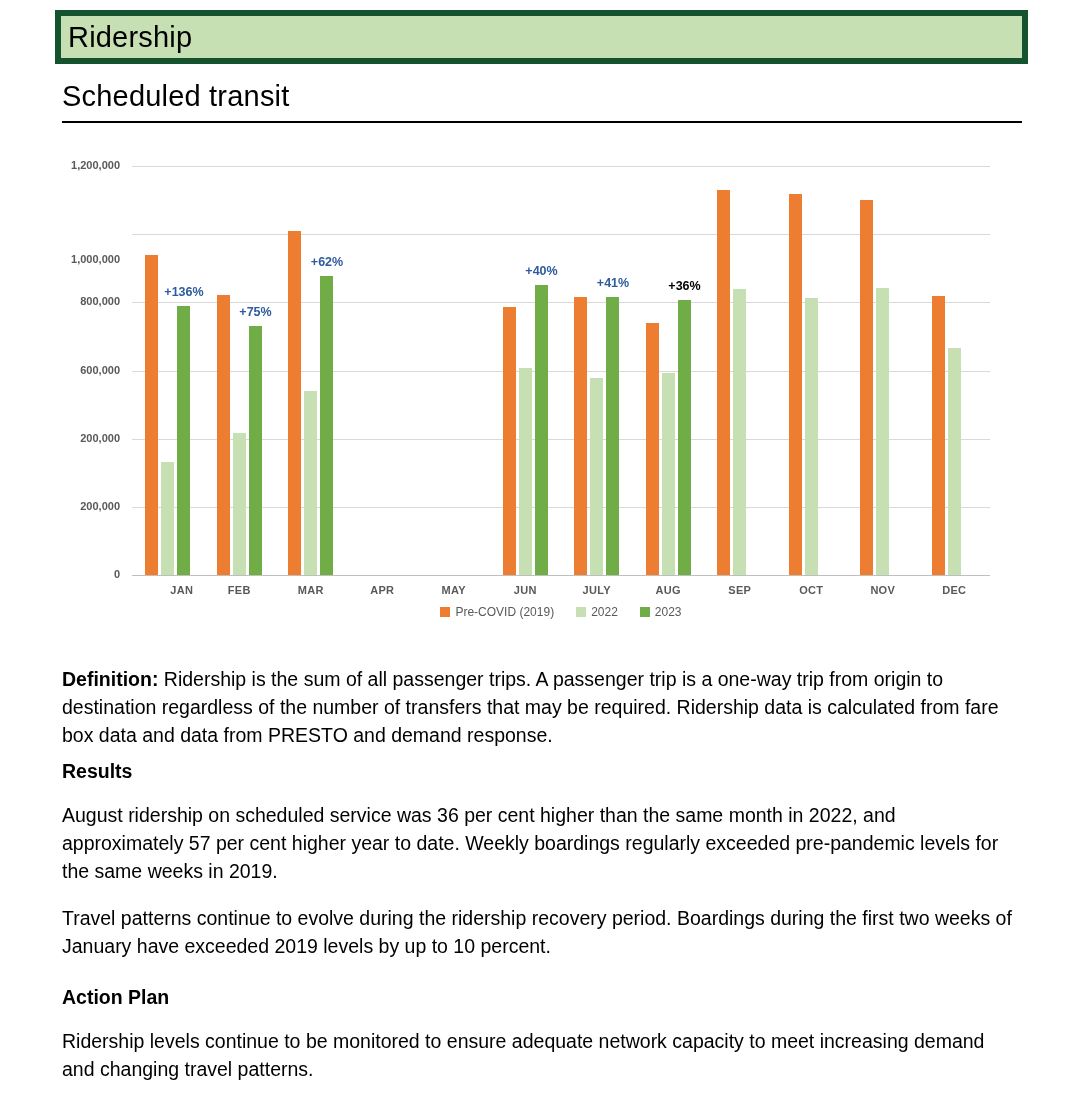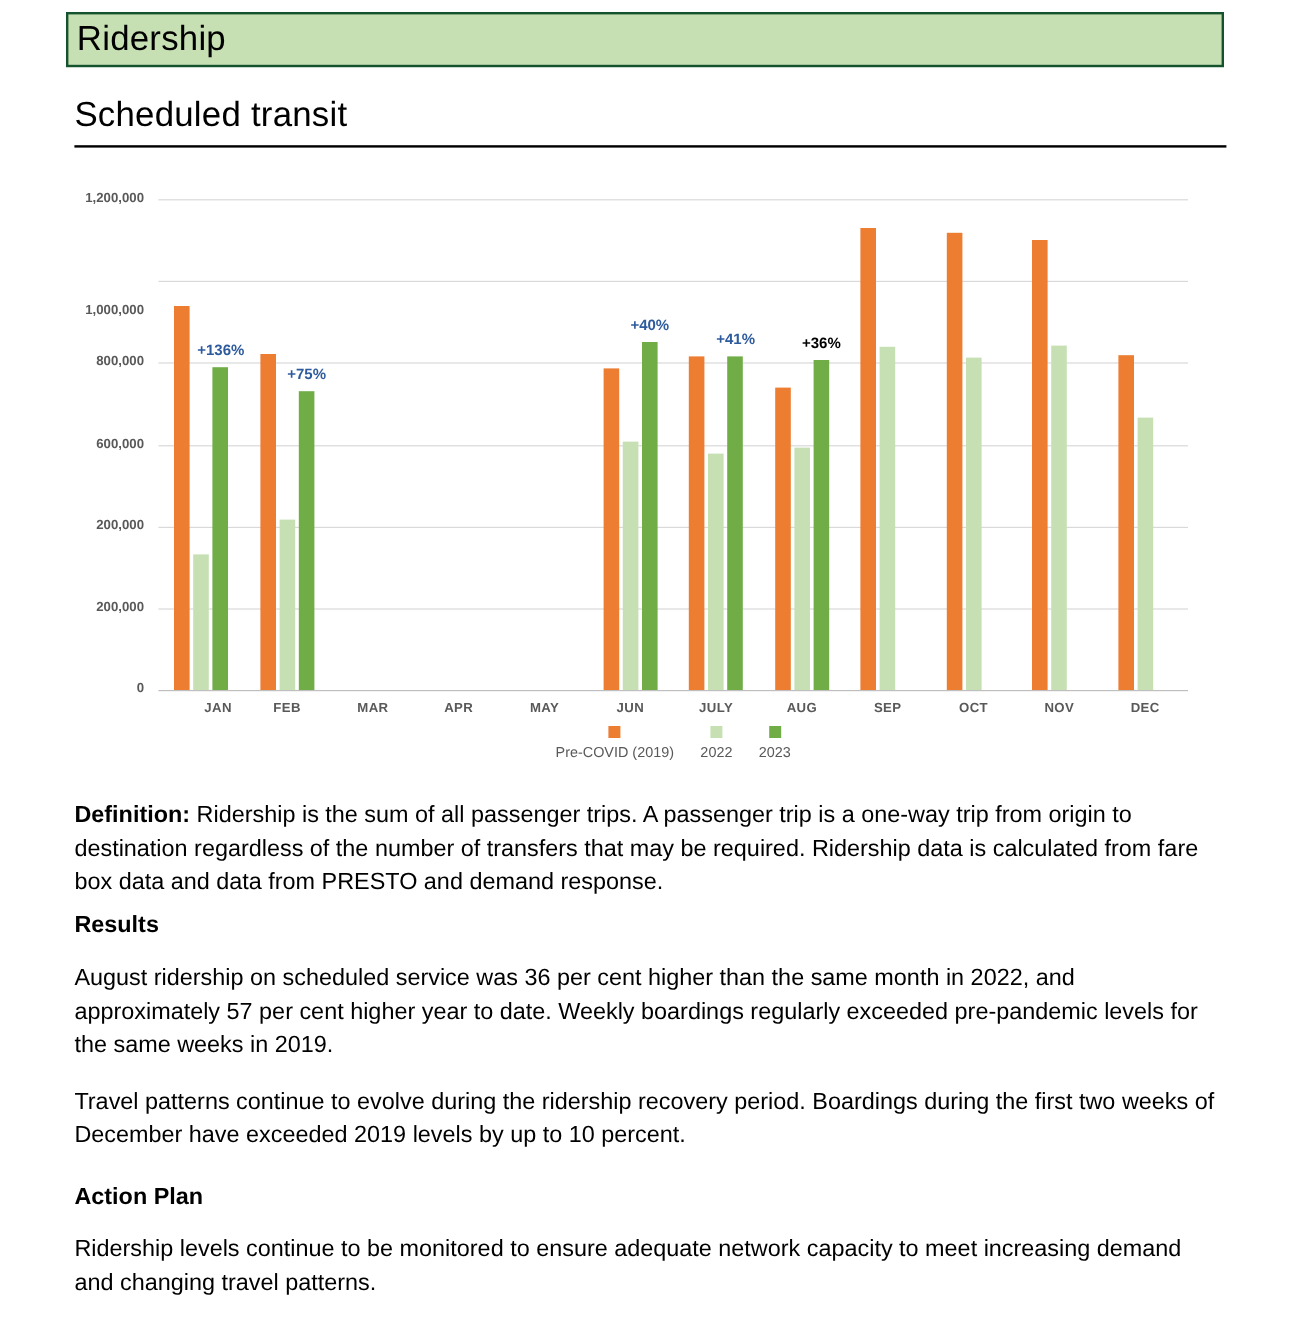--- a/index.html
+++ b/index.html
@@ -1,33 +1,33 @@
 <!DOCTYPE html>
 <html><head>
 <meta charset="utf-8">
 <style>
   html,body{margin:0;padding:0;background:#ffffff;}
   body{width:1080px;height:1109px;position:relative;font-family:"Liberation Sans",sans-serif;color:#000;overflow:hidden;}
 
-  .header-bar{position:absolute;left:55px;top:10px;width:961px;height:42px;background:#C6E0B4;border:2px solid #14532d;display:flex;align-items:center;}
+  .header-bar{position:absolute;left:55px;top:10px;width:961px;height:42px;background:#C6E0B4;border:6px solid #14532d;display:flex;align-items:center;}
   .header-bar .t{font-size:29px;padding-left:7px;letter-spacing:0.2px;}
 
   .section-title{position:absolute;left:62px;top:80px;font-size:29px;letter-spacing:0.2px;}
   .title-rule{position:absolute;left:62px;top:121px;width:960px;border-top:2px solid #000;}
 
   .chart{position:absolute;left:62px;top:150px;width:960px;height:478px;}
   .plot{position:absolute;left:70px;top:16px;width:858px;height:409px;border-bottom:1px solid #BFBFBF;}
   .gridline{position:absolute;left:0;width:100%;height:1px;background:#D9D9D9;}
   .ylab{position:absolute;left:0;width:58px;text-align:right;font-size:11px;font-weight:700;color:#595959;}
   .bar-group{position:absolute;bottom:0;height:100%;display:flex;align-items:flex-end;justify-content:flex-start;padding-left:13px;box-sizing:border-box;}
   .bar{width:13px;margin-right:3px;flex:0 0 auto;}
   .anno{position:absolute;left:52px;transform:translateX(-50%);font-size:12.5px;font-weight:700;white-space:nowrap;}
   .xlab{position:absolute;top:434px;text-align:center;font-size:11px;font-weight:700;color:#595959;letter-spacing:0.3px;}
   .legend{position:absolute;left:70px;top:455px;width:858px;display:flex;justify-content:center;align-items:center;gap:22px;}
-  .legend-item{display:flex;align-items:center;gap:5px;font-size:12px;color:#595959;flex-direction:column;}
+  .legend-item{display:flex;align-items:center;gap:5px;font-size:12px;color:#595959;}
   .legend-swatch{width:10px;height:10px;flex:0 0 auto;}
 
   .text-block{position:absolute;left:62px;width:957px;font-size:19.5px;line-height:28px;}
   .bold{font-weight:700;}
   .h-def{top:645px;}
   .h-results{top:737px;}
   .p-results1{top:781px;}
   .p-results2{top:884px;}
   .h-action{top:963px;}
   .p-action{top:1007px;}
@@ -54,20 +54,26 @@
         <div class="bar" style="height: 320.383px; background: rgb(237, 125, 49);"></div>
         <div class="bar" style="height: 113.498px; background: rgb(198, 224, 180);"></div>
         <div class="bar" style="height: 269.258px; background: rgb(112, 173, 71);"></div>
         <div class="anno" style="bottom: 276.258px; color: rgb(46, 91, 158);">+136%</div>
       </div>
       <div class="bar-group" style="left: 71.5px; width: 71.5px; text-decoration: underline;">
         <div class="bar" style="height: 280.165px; background: rgb(237, 125, 49);"></div>
         <div class="bar" style="height: 142.127px; background: rgb(198, 224, 180);"></div>
         <div class="bar" style="height: 248.808px; background: rgb(112, 173, 71);"></div>
         <div class="anno" style="bottom: 255.808px; color: rgb(46, 91, 158);">+75%</div>
+      </div>
+      <div class="bar-group" style="left: 143px; width: 71.5px;">
+        <div class="bar" style="height: 344.242px; background: rgb(237, 125, 49);"></div>
+        <div class="bar" style="height: 184.05px; background: rgb(198, 224, 180);"></div>
+        <div class="bar" style="height: 298.57px; background: rgb(112, 173, 71);"></div>
+        <div class="anno" style="bottom: 305.57px; color: rgb(46, 91, 158);">+62%</div>
       </div>
       <div class="bar-group" style="left: 357.5px; width: 71.5px;">
         <div class="bar" style="height: 268.236px; background: rgb(237, 125, 49);"></div>
         <div class="bar" style="height: 206.886px; background: rgb(198, 224, 180);"></div>
         <div class="bar" style="height: 289.708px; background: rgb(112, 173, 71);"></div>
         <div class="anno" style="bottom: 296.708px; color: rgb(46, 91, 158);">+40%</div>
       </div>
       <div class="bar-group" style="left: 429px; width: 71.5px;">
         <div class="bar" style="height: 277.779px; background: rgb(237, 125, 49);"></div>
         <div class="bar" style="height: 197.002px; background: rgb(198, 224, 180);"></div>
@@ -129,16 +135,16 @@
     <div class="xlab" style="left: 642px; width: 71.5px;">SEP</div>
     <div class="xlab" style="left: 713.5px; width: 71.5px;">OCT</div>
     <div class="xlab" style="left: 785px; width: 71.5px;">NOV</div>
     <div class="xlab" style="left: 856.5px; width: 71.5px;">DEC</div>
   </div>
 
 <p class="text-block h-def"><span class="bold">Definition:</span><span> Ridership is the sum of all passenger trips. A passenger trip is a one-way trip from origin to destination regardless of the number of transfers that may be required. Ridership data is calculated from fare box data and data from PRESTO and demand response.</span></p>
 
 <p class="text-block bold h-results">Results</p>
 <p class="text-block p-results1">August ridership on scheduled service was 36 per cent higher than the same month in 2022, and approximately 57 per cent higher year to date. Weekly boardings regularly exceeded pre-pandemic levels for the same weeks in 2019.</p>
-<p class="text-block p-results2">Travel patterns continue to evolve during the ridership recovery period. Boardings during the first two weeks of December have exceeded 2019 levels by up to 10 percent.</p>
+<p class="text-block p-results2">Travel patterns continue to evolve during the ridership recovery period. Boardings during the first two weeks of January have exceeded 2019 levels by up to 10 percent.</p>
 
 <p class="text-block bold h-action">Action Plan</p>
 <p class="text-block p-action">Ridership levels continue to be monitored to ensure adequate network capacity to meet increasing demand and changing travel patterns.</p>
 
 </body></html>

